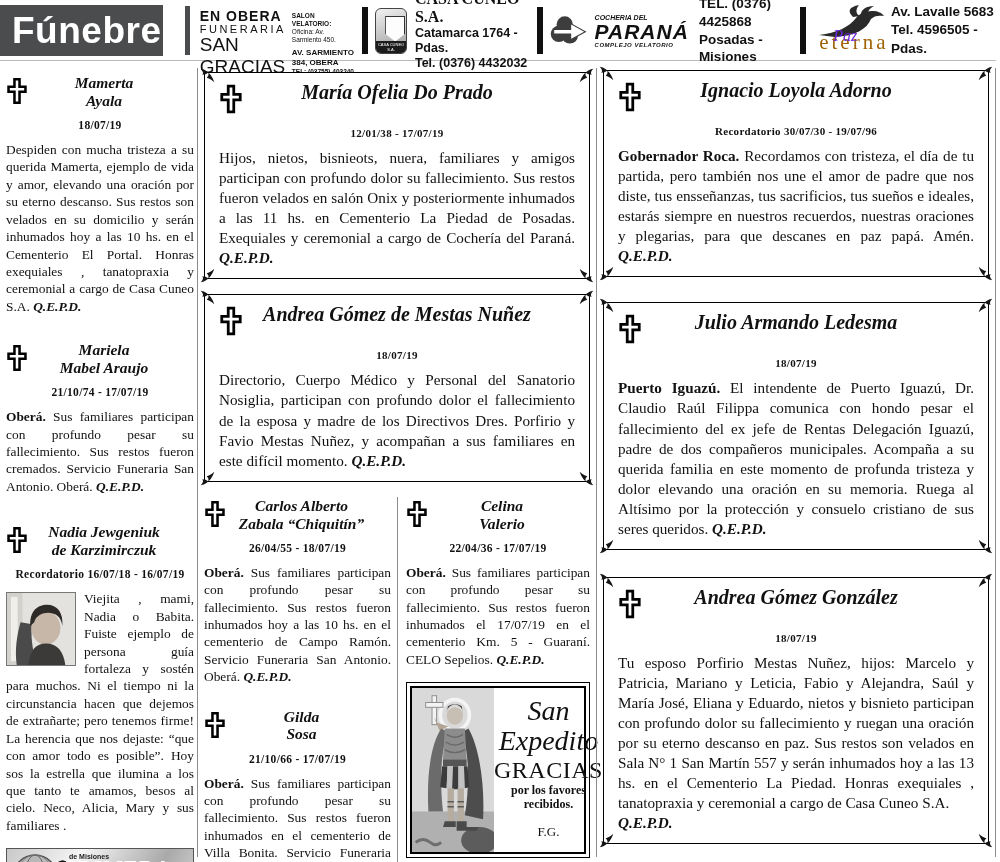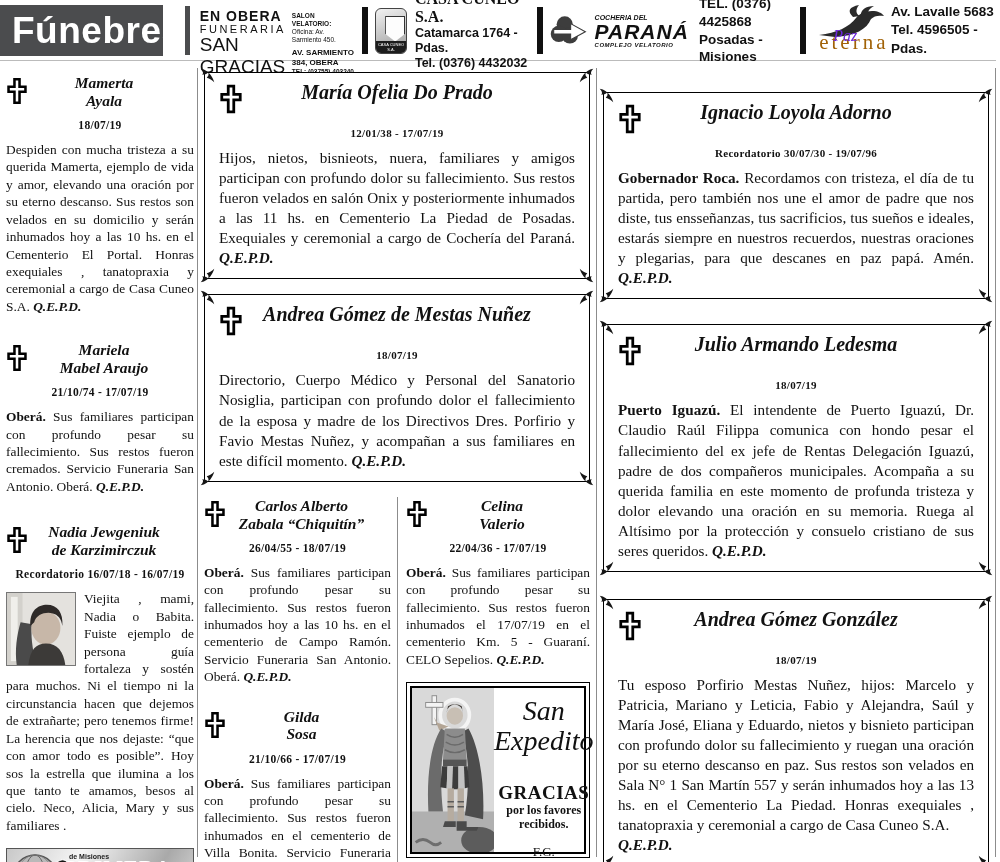--- a/index.html
+++ b/index.html
@@ -95,21 +95,21 @@
   .pe-ribbon { position:absolute; left:8px; top:19px; transform:rotate(-24deg); background:#151515; color:#fff; border:1px solid #fff; border-radius:7px; font-family:"Liberation Sans",sans-serif; font-weight:bold; font-style:italic; font-size:8px; padding:1px 7px; z-index:3; }
   .pe-region { position:absolute; left:62px; top:4px; font-family:"Liberation Sans",sans-serif; font-weight:bold; font-size:7px; color:#222; z-index:3; }
   .pe-name { position:absolute; left:58px; top:11px; font-weight:900; font-size:21px; line-height:0.92; letter-spacing:1px; color:#1d1d1d; text-shadow:1px 1px 0 #fff,-1px -1px 0 #fff; z-index:2; font-family:"Liberation Serif",serif; }
   
   .ad-expedito { border:1px solid #000; padding:3px; margin-bottom:10px; }
   .ax-inner { border:2px solid #000; display:flex; height:168px; }
   .ax-img { flex:0 0 82px; }
   .ax-img svg { display:block; width:100%; height:100%; }
   .ax-txt { flex:1; text-align:center; padding-top:8px; }
   .ax-t1 { font-style:italic; font-size:28px; line-height:1.05; font-family:"Liberation Serif",serif; }
-  .ax-gracias { font-weight:bold; font-size:19px; margin-top:27px; letter-spacing:0.5px; }
+  .ax-gracias { font-weight:normal; font-size:24px; margin-top:2px; letter-spacing:0.5px; }
   .ax-sub { font-weight:bold; font-size:12px; line-height:1.15;font-family:Liberation Serif, serif; }
   .ax-sign { font-size:13px; margin-top:12px; }
 </style>
 </head>
 <body>
 
 <div id="page">
 
   <div class="header">
     <div class="hdr-funebres">Fúnebres</div>
@@ -402,21 +402,21 @@
           </div>
         </div>
       </div>
 
     </div>
 
     <div class="vr"></div>
 
     <div class="col-right">
 
-      <div class="boxed" style="margin-top:24px;">
+      <div class="boxed" style="margin-top:2px;">
         <span class="orn tl">
             <svg viewBox="0 0 20 20">
               <path d="M1 1 C7 2 11 5 14 9 C16 12 18 15 19 19 C16 16 13 14 9 13 C11 11 12 9 11 6 C9 8 6 9 3 9 C5 7 4 4 1 1 Z" fill="#151515"></path>
             </svg>
           </span>
         <span class="orn tr">
             <svg viewBox="0 0 20 20">
               <path d="M1 1 C7 2 11 5 14 9 C16 12 18 15 19 19 C16 16 13 14 9 13 C11 11 12 9 11 6 C9 8 6 9 3 9 C5 7 4 4 1 1 Z" fill="#151515"></path>
             </svg>
           </span>

